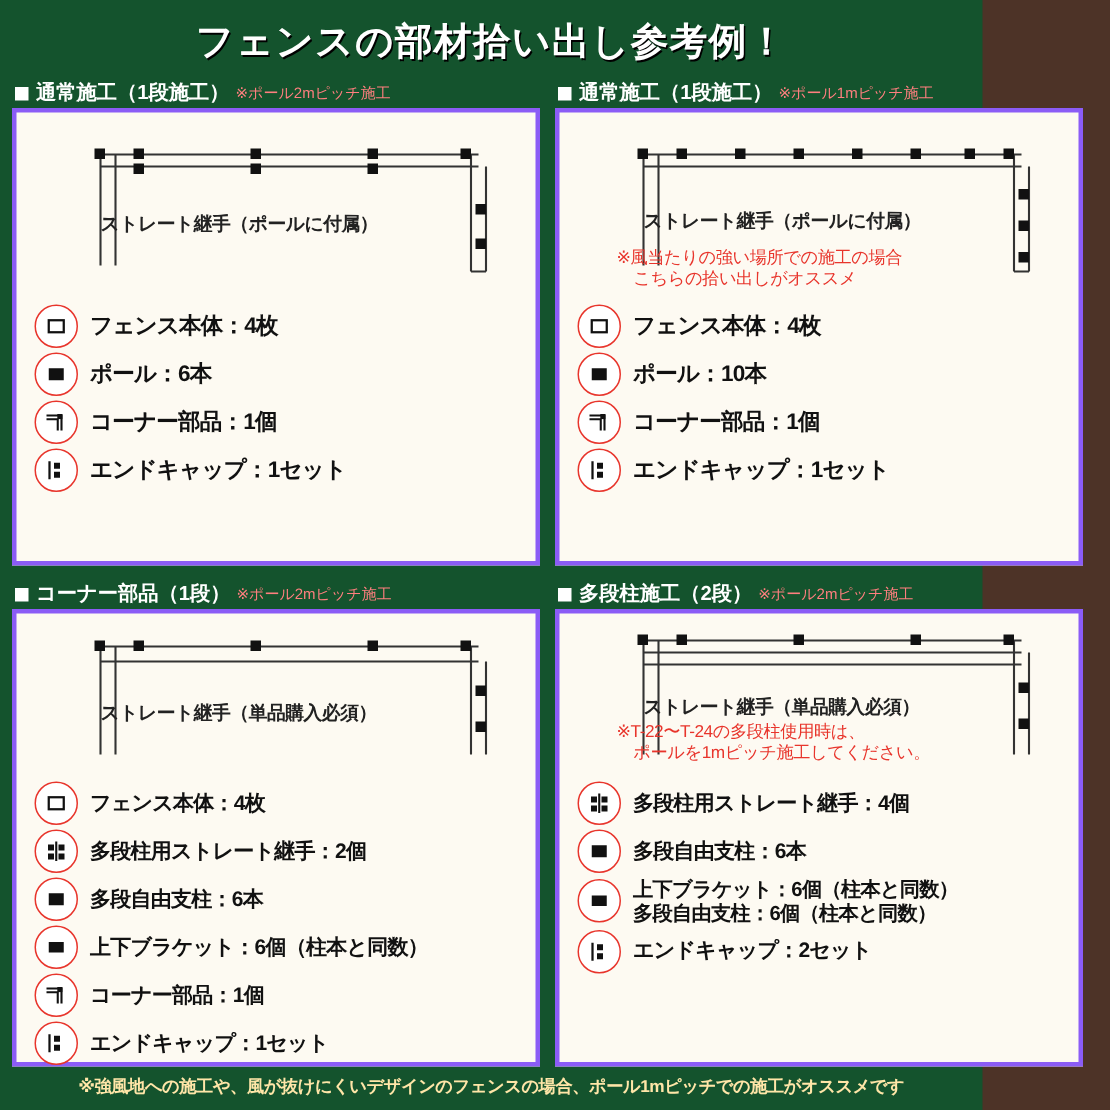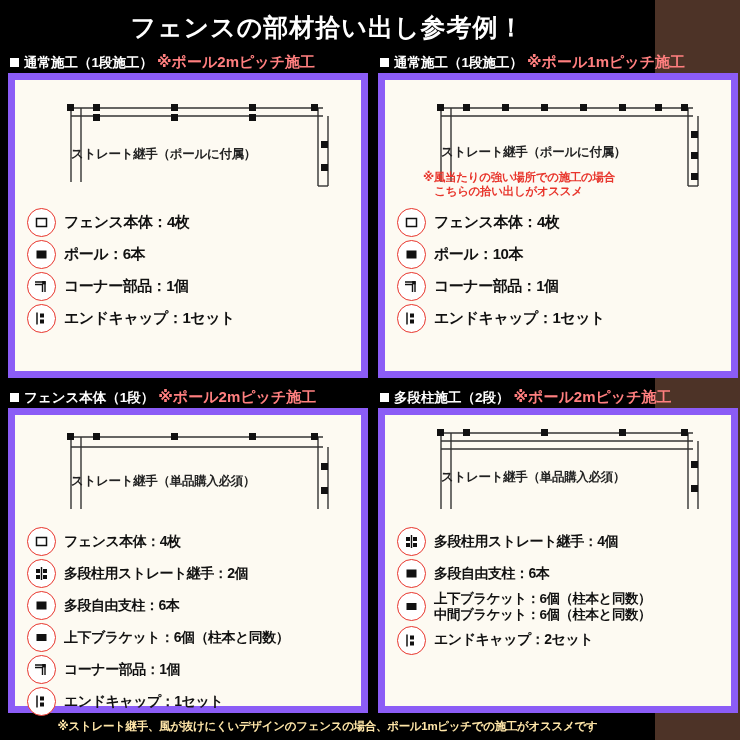--- a/index.html
+++ b/index.html
@@ -6,21 +6,21 @@
   body{
     width:740px;height:740px;
     background:#4d3327;
     font-family:"Liberation Sans","DejaVu Sans",sans-serif;
     overflow:hidden;
   }
   .page{
     position:relative;
     width:655px;height:740px;
     box-sizing:border-box;
-    background:#000000;
+    background:#14532d;
     padding:6px 8px 0 8px;
   }
   .title{
     text-align:center;
     color:#ffffff;
     font-size:25px;
     font-weight:bold;
     letter-spacing:1px;
     padding:5px 0 7px 0;
     text-shadow:1px 1px 0 #000;
@@ -43,26 +43,26 @@
     white-space:nowrap;
   }
   .cell-head .sq{
     display:inline-block;
     width:9px;height:9px;
     background:#ffffff;
     margin-right:1px;
   }
   .cell-head .note{
     color:#ff7f7f;
-    font-size:15px;
-    font-weight:bold;
+    font-size:10px;
+    font-weight:normal;
   }
   .panel{
     background:#fdfaf2;
-    border:7px solid #8b5cf6;
+    border:3px solid #8b5cf6;
     box-sizing:border-box;
     padding:6px 8px 8px 8px;
     height:305px;
     position:relative;
   }
   .diagram{
     position:relative;
     height:108px;
   }
   .diagram svg{display:block;}
@@ -70,21 +70,21 @@
     position:absolute;
     font-size:12.5px;
     color:#222;
     font-weight:bold;
     letter-spacing:-0.3px;
   }
   .redtext{
     position:absolute;
     color:#e8352c;
     font-size:11.5px;
-    font-weight:bold;
+    font-weight:normal;
     line-height:1.25;
     letter-spacing:-0.3px;
   }
   .items{
     margin-top:14px;
   }
   .item{
     display:flex;
     align-items:center;
     gap:8px;
@@ -275,21 +275,21 @@
             </span>
             <span class="item-label">エンドキャップ：1セット</span>
           </div>
         </div>
       </div>
     </div>
 
     <div class="cell">
       <div class="cell-head">
         <span class="sq"></span>
-        <span>フェンス本体（1段）</span>
+        <span>コーナー部品（1段）</span>
         <span class="note">※ポール2mピッチ施工</span>
       </div>
       <div class="panel">
         <div class="diagram" style="height:92px;">
           <svg width="330" height="92" viewBox="0 0 330 92">
             <g stroke="#333" stroke-width="1.4" fill="none">
               <line x1="48" y1="88" x2="48" y2="16"></line>
               <line x1="58" y1="88" x2="58" y2="16"></line>
               <line x1="48" y1="16" x2="300" y2="16"></line>
               <line x1="48" y1="26" x2="300" y2="26"></line>
@@ -391,20 +391,22 @@
               <rect x="44" y="8" width="7" height="7"></rect>
               <rect x="70" y="8" width="7" height="7"></rect>
               <rect x="148" y="8" width="7" height="7"></rect>
               <rect x="226" y="8" width="7" height="7"></rect>
               <rect x="288" y="8" width="7" height="7"></rect>
               <rect x="298" y="40" width="7" height="7"></rect>
               <rect x="298" y="64" width="7" height="7"></rect>
             </g>
           </svg>
           <div class="cap" style="left:48px;top:48px;">ストレート継手（単品購入必須）</div>
+          <div class="redtext" style="left:30px;top:66px;white-space:pre-line;">※T-22〜T-24の多段柱使用時は、
+　ポールを1mピッチ施工してください。</div>
         </div>
         <div class="items">
           <div class="item small">
             <span class="badge">
               <svg width="17" height="17" viewBox="0 0 17 17">
                   <line x1="8.5" y1="2" x2="8.5" y2="15" stroke="#111" stroke-width="1.4"></line>
                   <rect x="3" y="4" width="4" height="4" fill="#111"></rect>
                   <rect x="10" y="4" width="4" height="4" fill="#111"></rect>
                   <rect x="3" y="10" width="4" height="4" fill="#111"></rect>
                   <rect x="10" y="10" width="4" height="4" fill="#111"></rect>
@@ -421,33 +423,33 @@
             <span class="item-label">多段自由支柱：6本</span>
           </div>
           <div class="item tiny">
             <span class="badge">
               <svg width="15" height="15" viewBox="0 0 15 15">
                   <rect x="2.5" y="4" width="10" height="7" fill="#111"></rect>
                 </svg>
             </span>
             <span class="two-line">
               <span class="item-label">上下ブラケット：6個（柱本と同数）</span>
-              <span class="item-label">中間ブラケット：6個（柱本と同数）</span>
+              <span class="item-label">多段自由支柱：6個（柱本と同数）</span>
             </span>
           </div>
           <div class="item small">
             <span class="badge">
               <svg width="17" height="17" viewBox="0 0 17 17">
                   <line x1="4" y1="2.5" x2="4" y2="14.5" stroke="#111" stroke-width="1.5"></line>
                   <rect x="7" y="3.5" width="4" height="4" fill="#111"></rect>
                   <rect x="7" y="9.5" width="4" height="4" fill="#111"></rect>
                 </svg>
             </span>
             <span class="item-label">エンドキャップ：2セット</span>
           </div>
         </div>
       </div>
     </div>
 
   </div>
 
-  <div class="footer">※ストレート継手、風が抜けにくいデザインのフェンスの場合、ポール1mピッチでの施工がオススメです</div>
+  <div class="footer">※強風地への施工や、風が抜けにくいデザインのフェンスの場合、ポール1mピッチでの施工がオススメです</div>
 </div>
 
 </body></html>

